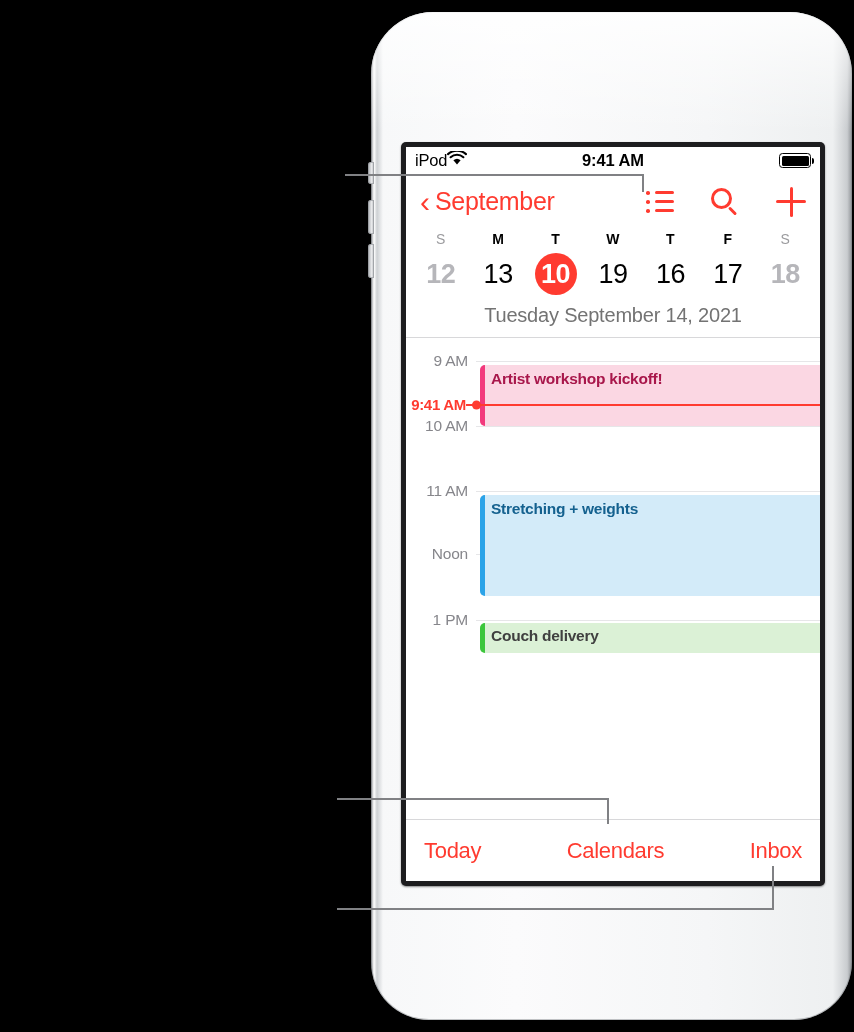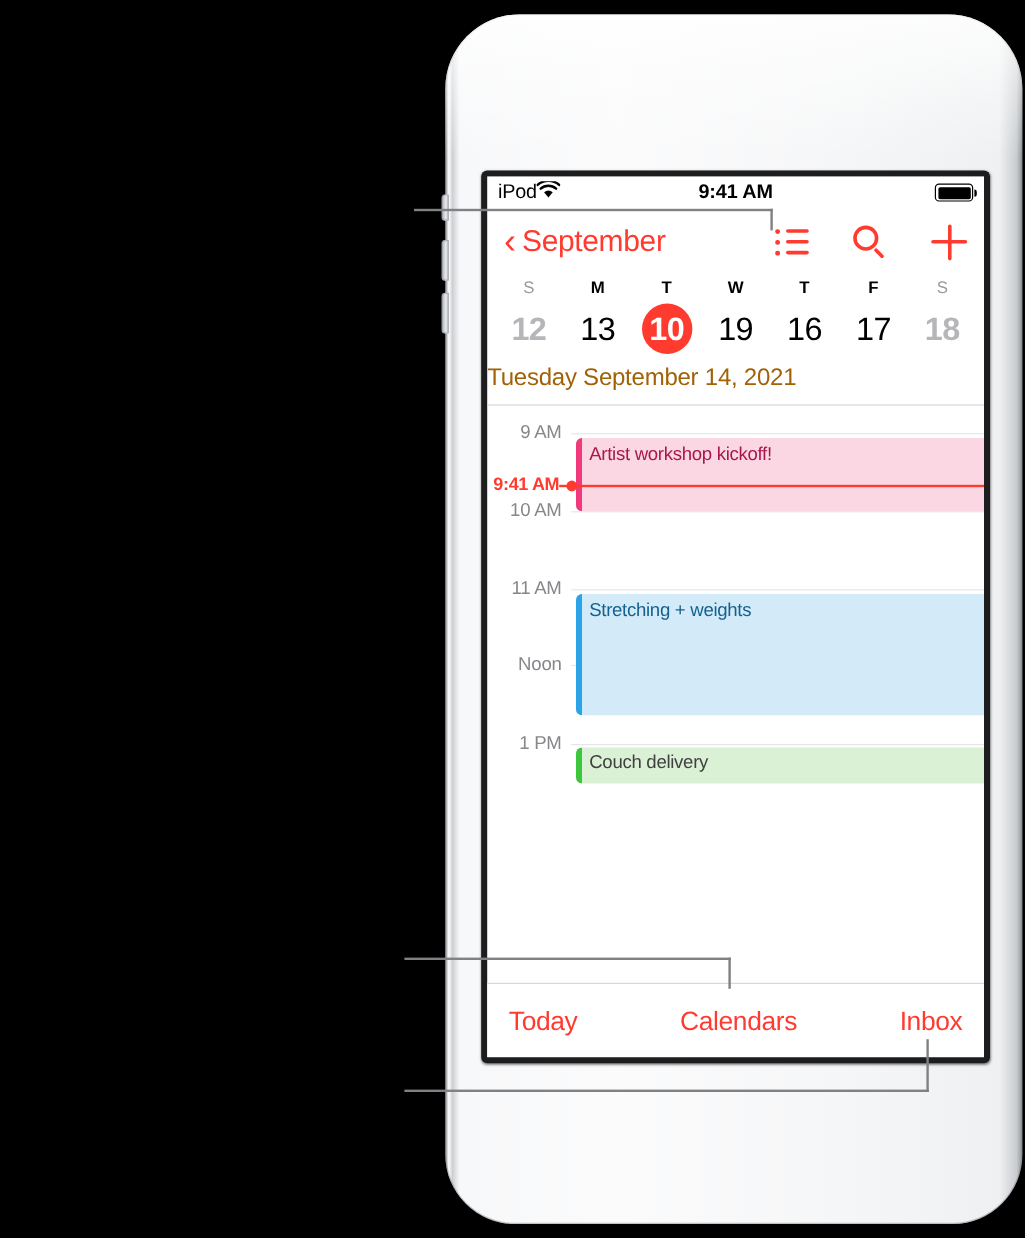--- a/index.html
+++ b/index.html
@@ -125,21 +125,21 @@
   .dow-cell.dim { color: #9b9b9e; font-weight: normal; }
   .date-row { margin-top: 6px; align-items: center; }
   .date-cell { font-size: 27px; color: #000; letter-spacing: -0.5px; cursor: pointer; }
   .date-cell.dim { color: #b6b6ba; font-weight: bold; }
   .date-sel {
     display: inline-flex; align-items: center; justify-content: center;
     width: 42px; height: 42px; border-radius: 50%;
     background: #ff3b30; color: #fff; font-weight: bold;
   }
   .full-date {
-    font-size: 20px; color: #a16207;
+    text-align: center; font-size: 20px; color: #737373;
     margin-top: 9px; letter-spacing: -0.2px;
   }
   .hairline { height: 1px; background: #d8d8da; margin-top: 10px; }
 
   
   .timeline {
     position: relative; height: 340px; overflow: hidden;
   }
   .hour-label {
     position: absolute; left: 0; width: 62px; text-align: right;
@@ -152,21 +152,21 @@
   }
   .event {
     position: absolute; left: 74px; right: -12px;
     border-radius: 5px; overflow: hidden;
   }
   .event .bar {
     position: absolute; left: 0; top: 0; bottom: 0; width: 4.5px;
   }
   .event .title {
     position: absolute; left: 11px; top: 5px; right: 6px;
-    font-size: 15.5px; font-weight: normal; letter-spacing: -0.25px;
+    font-size: 15.5px; font-weight: bold; letter-spacing: -0.25px;
     white-space: nowrap;
   }
 
   
   .now-line {
     position: absolute; left: 70px; right: 0; height: 2px; background: #ff3b30;
   }
   .now-dot {
     position: absolute; left: 66px; width: 9px; height: 9px;
     border-radius: 50%; background: #ff3b30; transform: translateY(-3.5px);

